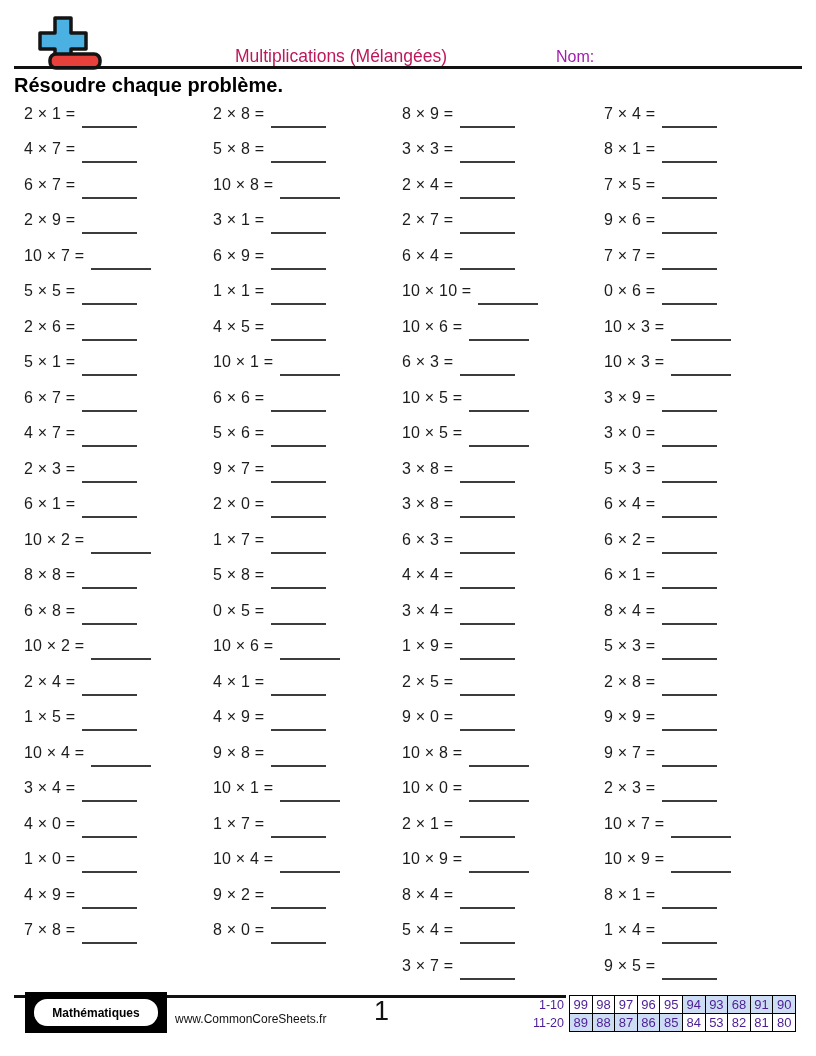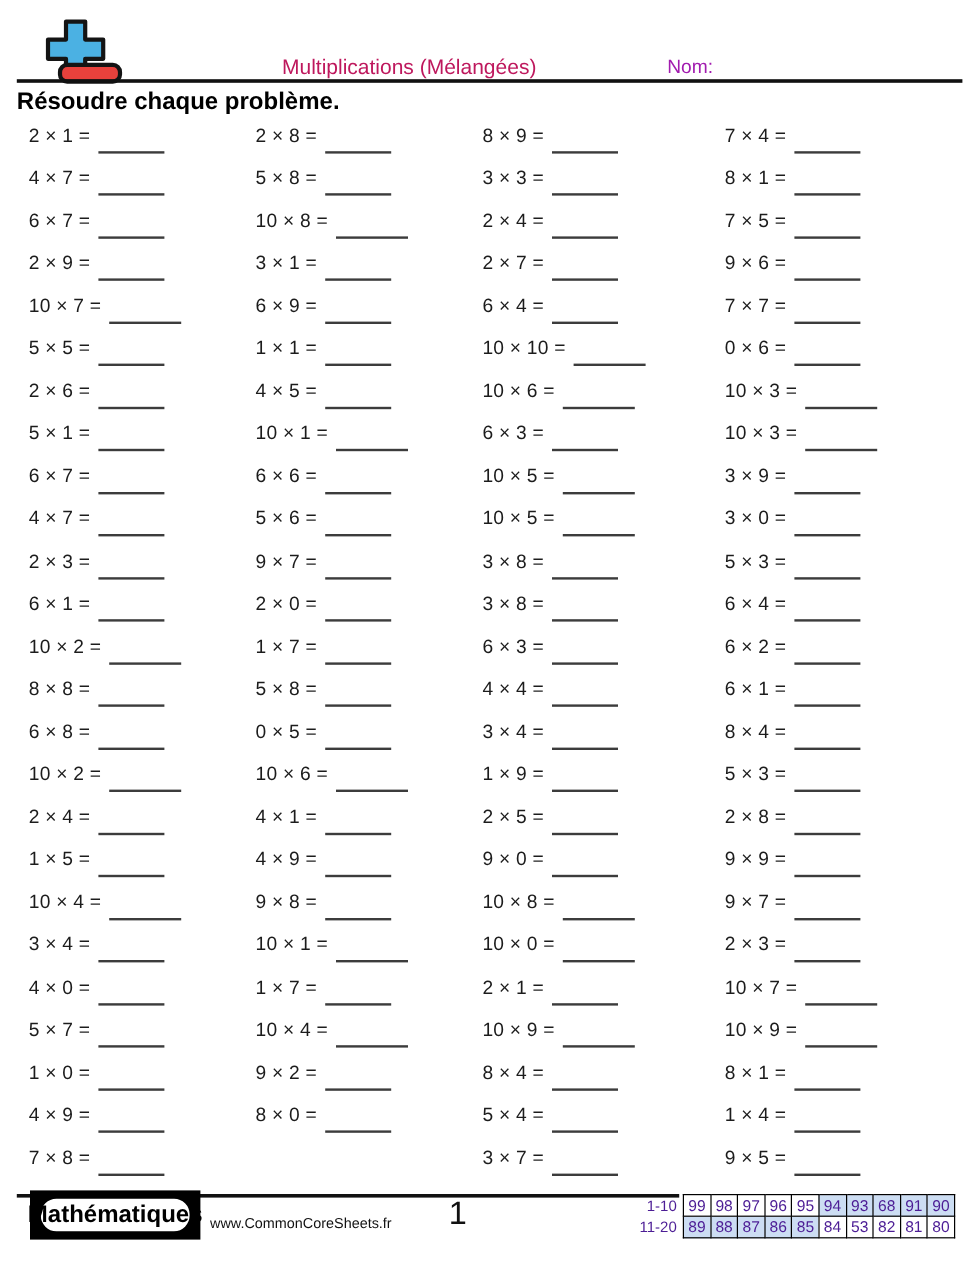--- a/index.html
+++ b/index.html
@@ -34,21 +34,21 @@
   .blank.wide{width:60px;}
   
   .footer-rule{position:absolute;left:14px;top:995px;width:552px;height:2.5px;background:#111;}
   .brand-box{
     position:absolute;left:25px;top:992px;width:142px;height:41px;
     background:#000;display:flex;align-items:center;justify-content:center;
   }
   .brand-pill{
     background:#fff;border:3px solid #000;border-radius:16px;
     width:124px;height:27px;display:flex;align-items:center;justify-content:center;
-    font-weight:bold;font-size:20px;color:#000;
+    font-weight:bold;font-size:12px;color:#000;
   }
   .website{position:absolute;left:175px;top:1012px;font-size:12px;color:#111;}
   .page-number{position:absolute;left:374px;top:996px;font-size:27px;color:#111;}
   .score-table{position:absolute;left:528px;top:995px;border-collapse:collapse;}
   .score-table td{
     width:21.6px;height:17px;border:1px solid #000;
     text-align:center;font-size:13px;padding:0;background:#fff;color:#4c1d95;
   }
   .score-table td.rlabel{
     border:none;background:transparent;width:36px;
@@ -147,24 +147,20 @@
       <div class="problem">
         <span class="plabel">10 × 4 =</span>
         <span class="blank wide"></span>
       </div>
       <div class="problem">
         <span class="plabel">3 × 4 =</span>
         <span class="blank"></span>
       </div>
       <div class="problem">
         <span class="plabel">4 × 0 =</span>
-        <span class="blank"></span>
-      </div>
-      <div class="problem">
-        <span class="plabel">5 × 7 =</span>
         <span class="blank"></span>
       </div>
       <div class="problem">
         <span class="plabel">1 × 0 =</span>
         <span class="blank"></span>
       </div>
       <div class="problem">
         <span class="plabel">4 × 9 =</span>
         <span class="blank"></span>
       </div>

